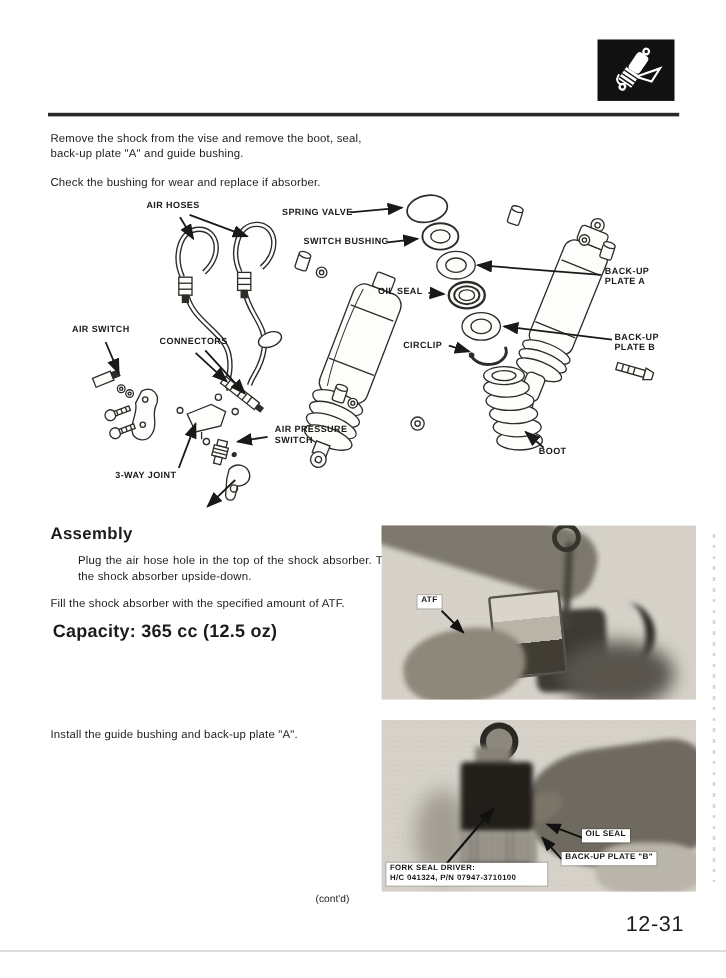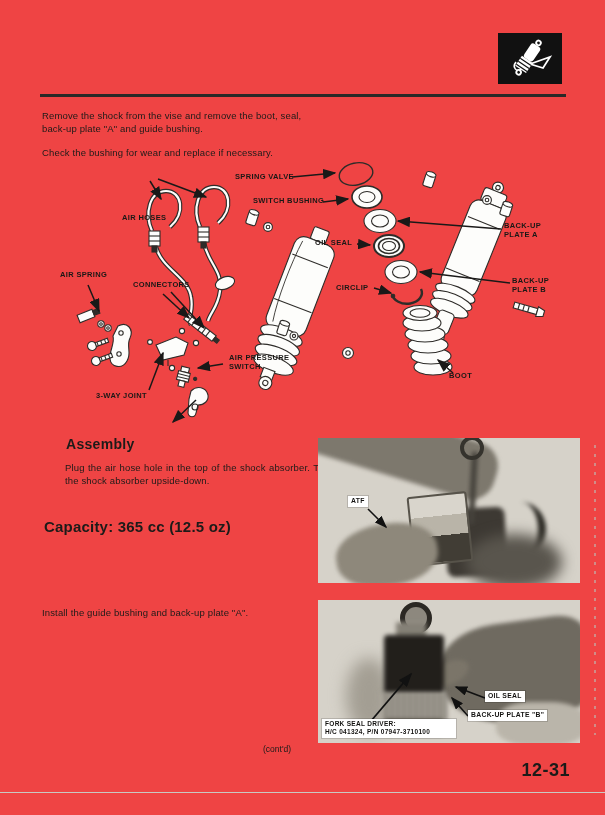--- a/index.html
+++ b/index.html
@@ -1,42 +1,42 @@
 <!DOCTYPE html>
 <html><head>
 <meta charset="utf-8">
 <style>
   html,body{margin:0;padding:0;background:#e9e9e7;}
   #page{
-    position:relative;width:605px;height:815px;background:#ef4444;
+    position:relative;width:605px;height:815px;background:#ffffff;
     font-family:"Liberation Sans","DejaVu Sans",sans-serif;color:#1c1b19;
     overflow:hidden;margin:0 auto;
   }
   .abs{position:absolute;}
   
   #section-icon{left:498px;top:33px;width:64px;height:51px;background:#111;}
   #header-rule{left:40px;top:94px;width:526px;height:3px;background:#2a2927;}
   
   .para{font-size:9.5px;line-height:1.42;letter-spacing:.15px;}
   .just{text-align:justify;margin-left:23px;}
   #intro-p1{left:42px;top:109px;width:264px;}
   #intro-p2{left:42px;top:146px;width:270px;}
-  #assembly-heading{left:42px;top:436px;font-size:14px;font-weight:bold;letter-spacing:.3px;margin-left:24px;}
+  #assembly-heading{left:42px;top:436px;font-size:14px;font-weight:bold;letter-spacing:.3px;}
   #assembly-p1{left:42px;top:461px;width:268px;}
   #assembly-p2{left:42px;top:497px;width:280px;}
   #assembly-capacity{left:44px;top:518px;font-size:15px;font-weight:bold;letter-spacing:.2px;}
   #assembly-p3{left:42px;top:606px;width:280px;}
   #assembly-p4{left:42px;top:628px;width:266px;}
   
   #diagram{left:0;top:155px;width:605px;height:280px;}
   .dlabel{
     position:absolute;font-size:7.5px;font-weight:bold;letter-spacing:.35px;
     white-space:pre-line;line-height:1.25;color:#191816;
   }
-  #lbl-air-hoses{left:122px;top:166px;margin-top:47px;}
+  #lbl-air-hoses{left:122px;top:166px;}
   #lbl-spring-clip{left:235px;top:172px;}
   #lbl-guide-bushing{left:253px;top:196px;}
   #lbl-backup-a{left:504px;top:221px;}
   #lbl-oil-seal{left:315px;top:238px;}
   #lbl-backup-b{left:512px;top:276px;}
   #lbl-circlip{left:336px;top:283px;}
   #lbl-air-valve{left:60px;top:270px;}
   #lbl-connectors{left:133px;top:280px;}
   #lbl-aps{left:229px;top:353px;}
   #lbl-3way{left:96px;top:391px;}
@@ -71,21 +71,21 @@
   .p2-valve{left:82px;top:2px;width:22px;height:22px;border:5px solid #2b2823;border-radius:50%;background:#8d887e;filter:blur(.5px);}
   .p2-neck{left:78px;top:22px;width:30px;height:16px;background:repeating-linear-gradient(180deg,#948f85 0 3px,#6f6b62 3px 5px);}
   .p2-body{left:66px;top:35px;width:60px;height:60px;background:#221f1b;border-radius:4px;}
   .p2-band{left:63px;top:92px;width:66px;height:30px;background:repeating-linear-gradient(90deg,#a9a49a 0 4px,#6f6b63 4px 6px);}
   .p2-base{left:68px;top:119px;width:56px;height:16px;background:#575349;}
   .p2-hand{left:122px;top:22px;width:150px;height:100px;background:#6f6a60;border-radius:40% 20% 30% 50%;transform:rotate(-8deg);}
   .p2-thumb{left:112px;top:62px;width:40px;height:22px;background:#7b7569;border-radius:50%;transform:rotate(-25deg);}
   .p2-rag{left:178px;top:102px;width:90px;height:44px;background:#bab5aa;border-radius:40%;}
   
   #contd{left:263px;top:744px;font-size:8.5px;}
-  #page-number{left:470px;top:760px;width:100px;text-align:right;font-size:18px;font-weight:bold;letter-spacing:.5px;}
+  #page-number{left:470px;top:760px;width:100px;text-align:right;font-size:18px;font-weight:normal;letter-spacing:.5px;}
   #footer-rule{left:0;top:792px;width:605px;height:1px;background:#c9c9c3;}
   #scan-marks{left:594px;top:445px;width:2px;height:290px;background:repeating-linear-gradient(180deg,#bdbbb4 0 3px,transparent 3px 9px);opacity:.6;}
 </style>
 </head>
 <body>
 
 <div id="page">
 
   <div id="section-icon" class="abs">
     <svg width="64" height="51" viewBox="0 0 64 51">
@@ -103,21 +103,21 @@
         <circle cx="0" cy="-17" r="3.2" fill="#fff"></circle>
           <circle cx="0" cy="-17" r="1.4" fill="#111"></circle>
         <circle cx="0" cy="18.5" r="3.2" fill="#fff"></circle>
           <circle cx="0" cy="18.5" r="1.4" fill="#111"></circle>
       </g>
     </svg>
   </div>
   <div id="header-rule" class="abs"></div>
 
   <div id="intro-p1" class="abs para">Remove the shock from the vise and remove the boot, seal, back-up plate "A" and guide bushing.</div>
-  <div id="intro-p2" class="abs para">Check the bushing for wear and replace if necessary.</div>
+  <div id="intro-p2" class="abs para">Check the bushing for wear and replace if absorber.</div>
 
   <div id="diagram" class="abs">
     <svg width="605" height="280" viewBox="0 0 605 280">
       <defs>
         <marker id="arr" markerWidth="9" markerHeight="7" refX="8" refY="3.5" orient="auto">
           <path d="M0,0 L9,3.5 L0,7 Z" fill="#1a1918"></path>
         </marker>
       </defs>
       <g stroke="#2e2c29" fill="none" stroke-width="1.1">
 
@@ -317,29 +317,30 @@
 
   <div id="lbl-air-hoses" class="dlabel">AIR HOSES</div>
   <div id="lbl-spring-clip" class="dlabel">SPRING VALVE</div>
   <div id="lbl-guide-bushing" class="dlabel">SWITCH BUSHING</div>
   <div id="lbl-backup-a" class="dlabel">BACK-UP
 PLATE A</div>
   <div id="lbl-oil-seal" class="dlabel">OIL SEAL</div>
   <div id="lbl-backup-b" class="dlabel">BACK-UP
 PLATE B</div>
   <div id="lbl-circlip" class="dlabel">CIRCLIP</div>
-  <div id="lbl-air-valve" class="dlabel">AIR SPRING</div>
+  <div id="lbl-air-valve" class="dlabel">AIR SWITCH</div>
   <div id="lbl-connectors" class="dlabel">CONNECTORS</div>
   <div id="lbl-aps" class="dlabel">AIR PRESSURE
 SWITCH</div>
   <div id="lbl-3way" class="dlabel">3-WAY JOINT</div>
   <div id="lbl-boot" class="dlabel">BOOT</div>
 
   <div id="assembly-heading" class="abs">Assembly</div>
   <div id="assembly-p1" class="abs para just">Plug the air hose hole in the top of the shock absorber. Turn the shock absorber upside-down.</div>
+  <div id="assembly-p2" class="abs para">Fill the shock absorber with the specified amount of ATF.</div>
   <div id="assembly-capacity" class="abs">Capacity: 365 cc (12.5 oz)</div>
   <div id="assembly-p3" class="abs para">Install the guide bushing and back-up plate "A".</div>
 
   <div id="photo-fill" class="photo">
     <div class="pshape p1-arm"></div>
     <div class="pshape p1-hook"></div>
     <div class="pshape p1-shock"></div>
     <div class="pshape p1-rod"></div>
     <div class="pshape p1-ring"></div>
     <div class="pshape p1-shadow"></div>

